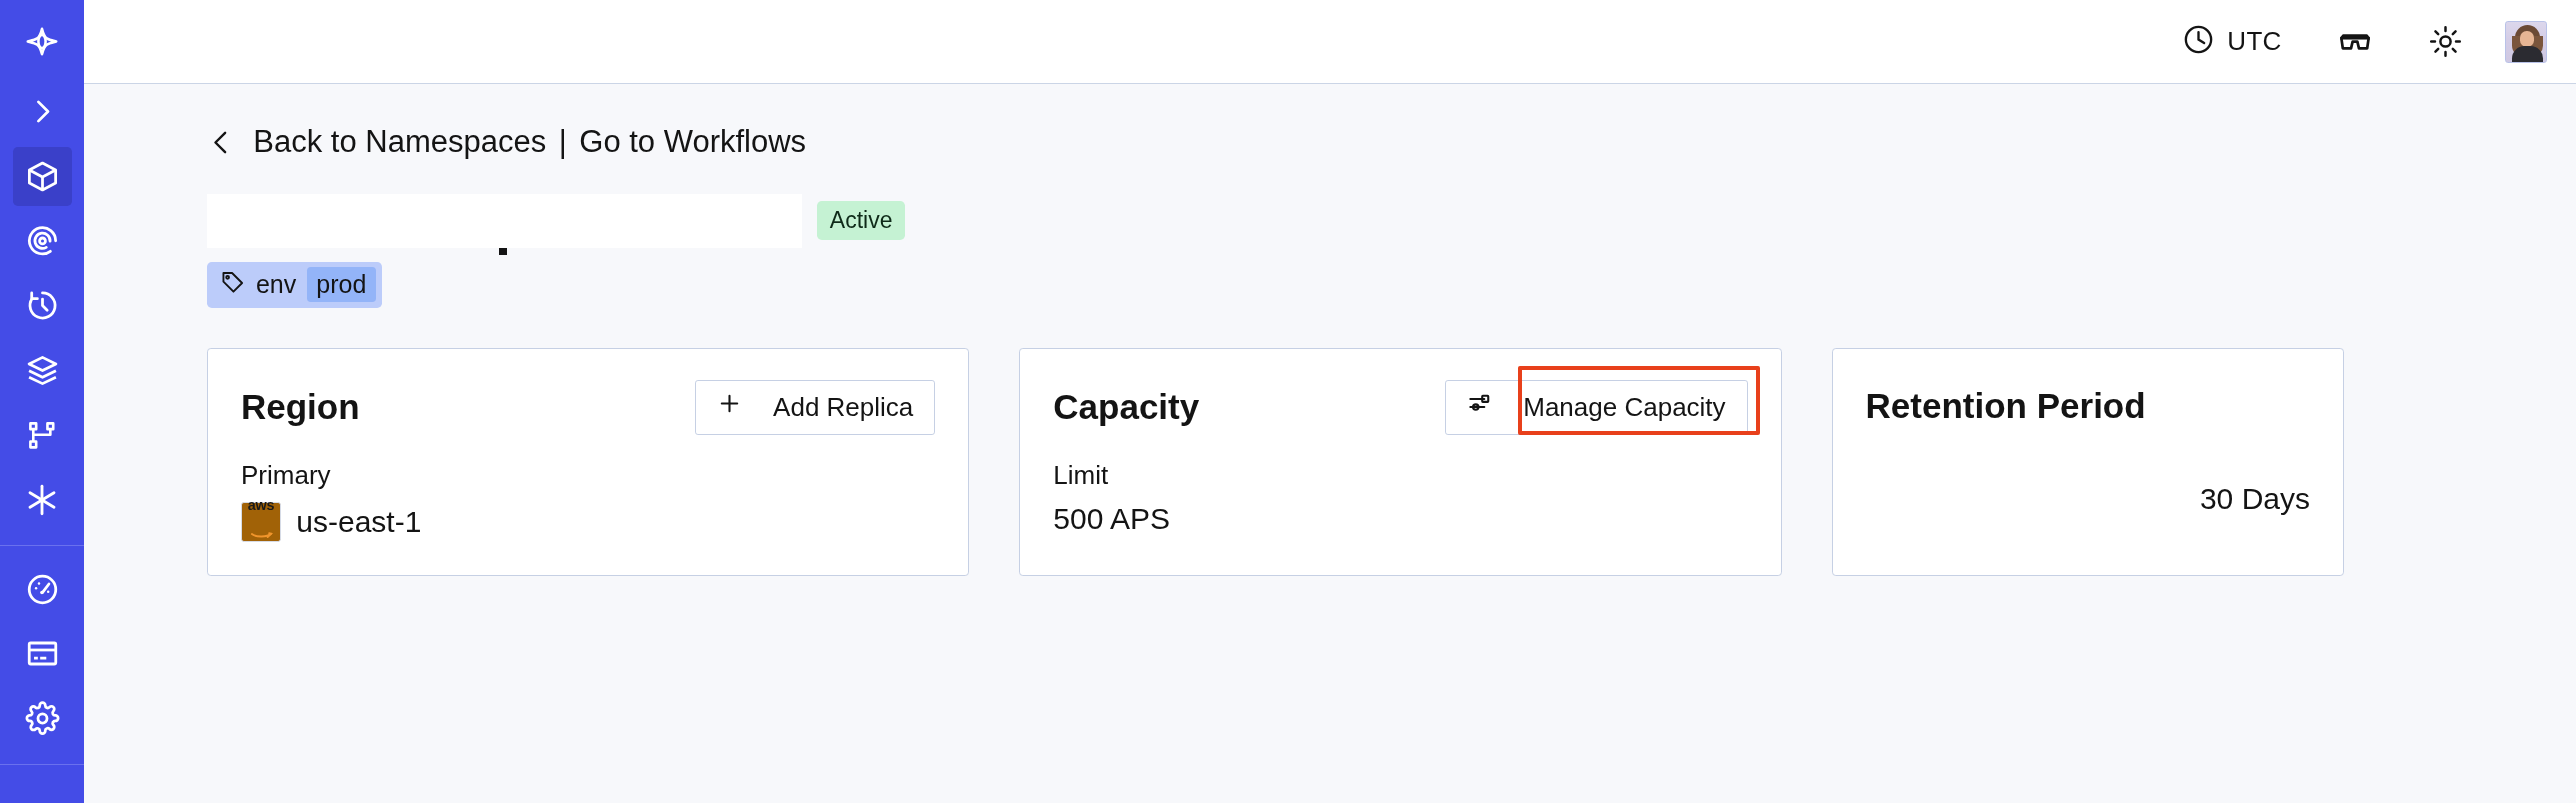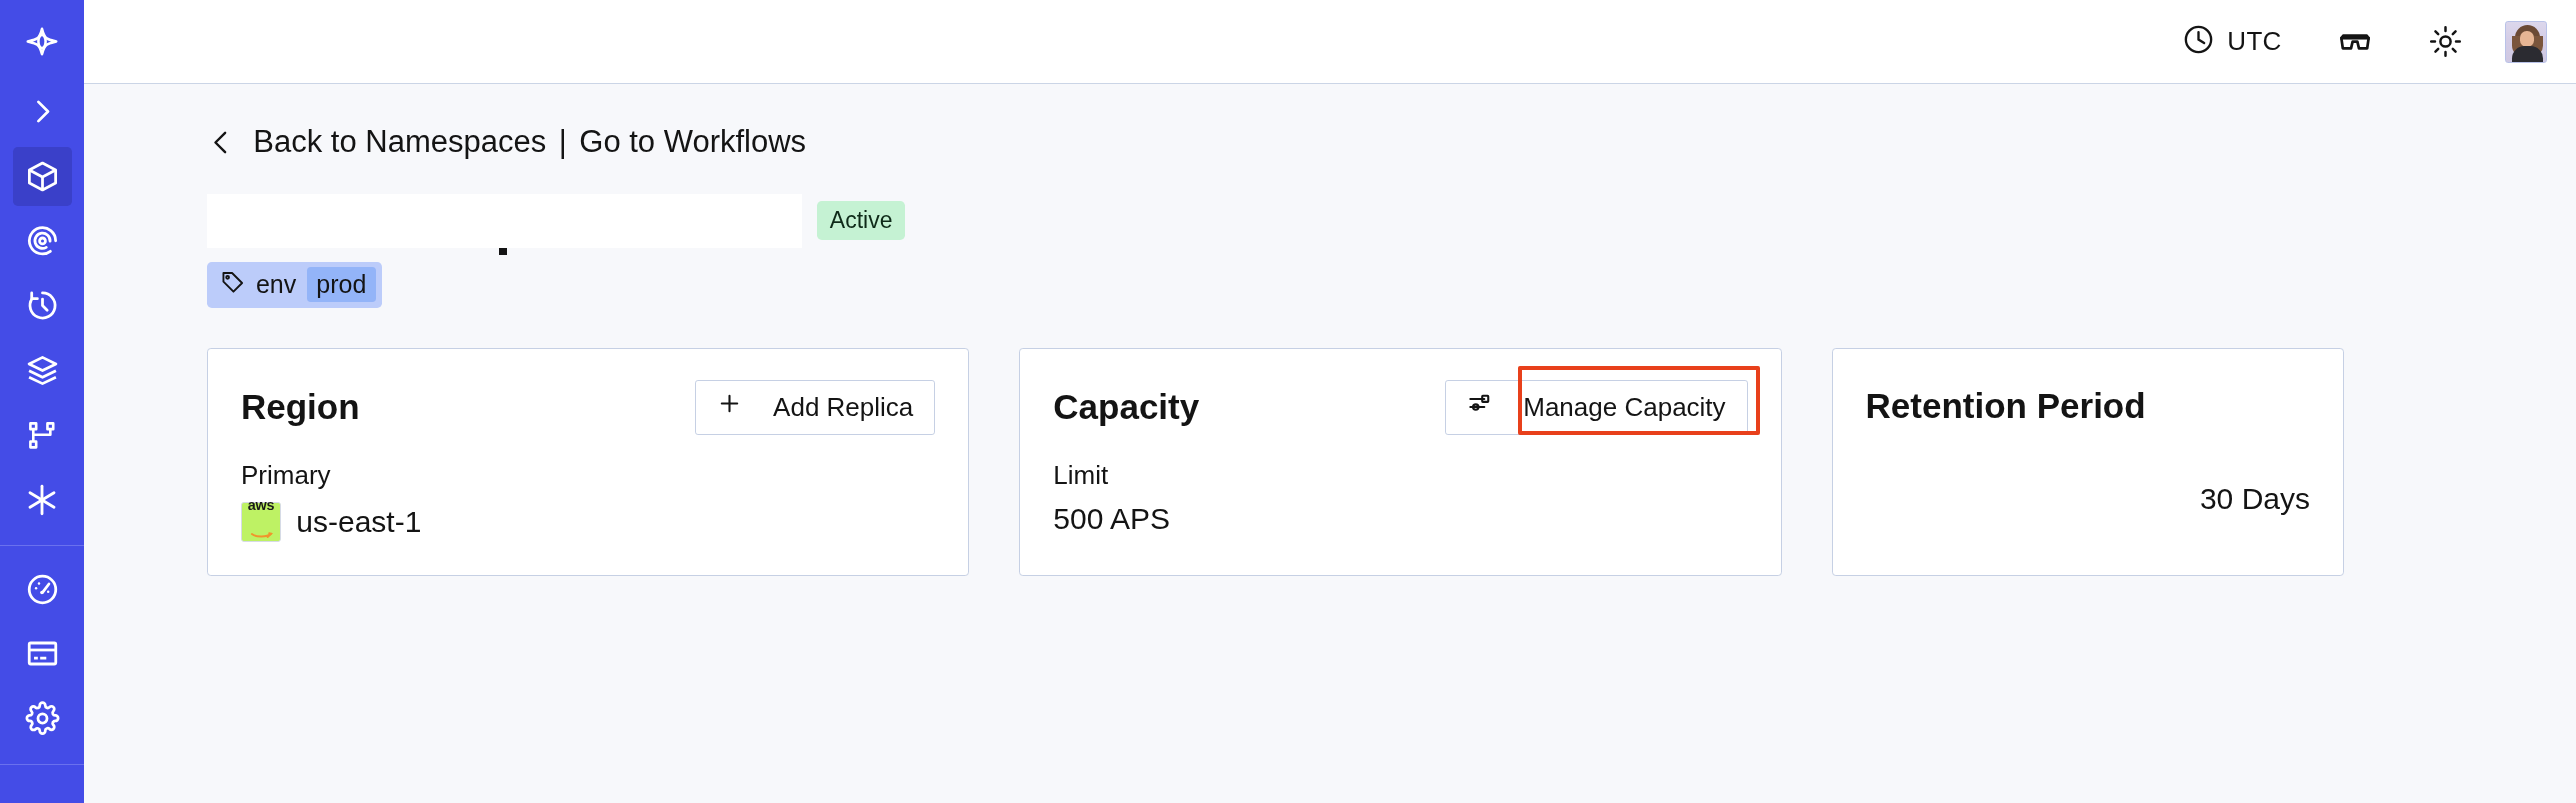--- a/index.html
+++ b/index.html
@@ -151,21 +151,21 @@
     background:#DDD3F7; color:#141414;
     font-size:24px; padding:6.7px 13.4px; border-radius:4.8px;
     margin-left:21px; white-space:nowrap;
   }
 
   .card-label { font-size:26px; color:#141414; margin-top:25px; }
   .card-value { font-size:30px; color:#141414; margin-top:11.5px; display:flex; align-items:center; gap:15.3px; }
 
   .aws-logo {
     width:40px; height:40px; border:1.9px solid #D6DBE6; border-radius:2.9px;
-    background:#bef264; display:flex; flex-direction:column;
+    background:#a16207; display:flex; flex-direction:column;
     align-items:center; justify-content:center; flex:0 0 40px;
   }
   .aws-txt { font-size:14.4px; font-weight:bold; color:#1A1A1A; line-height:1; letter-spacing:-0.3px; }
   .aws-smile { margin-top:1px; }
 
   .retention-value { font-size:30px; color:#141414; margin-top:50px;text-align:right; }
 
   
   .annot {
     position:absolute;

